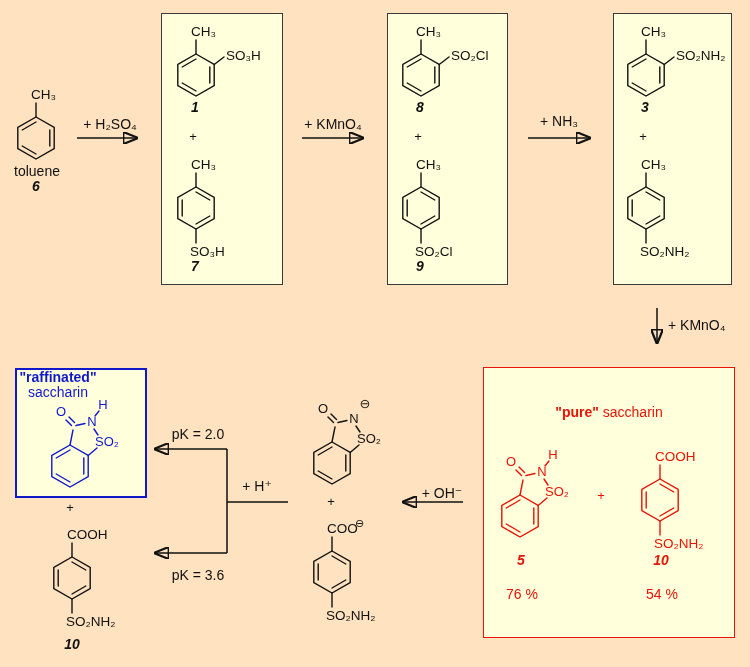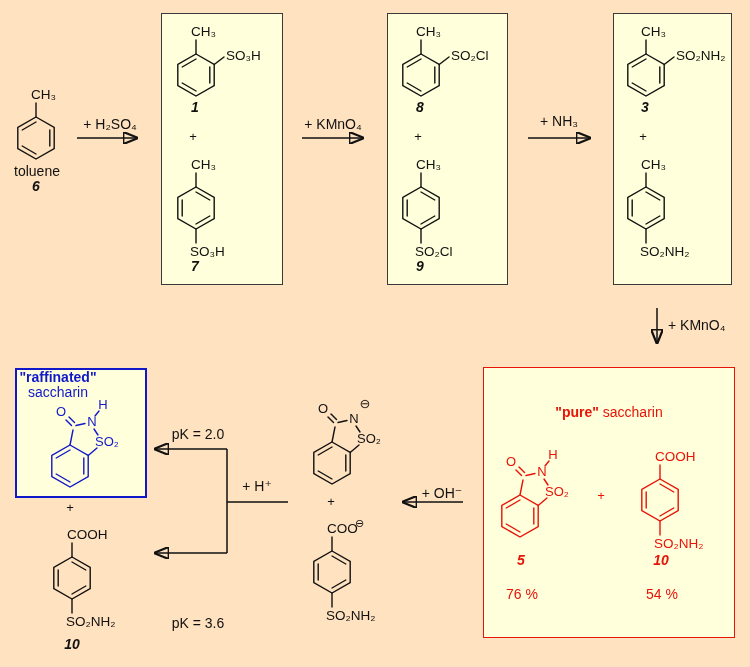--- a/index.html
+++ b/index.html
@@ -207,21 +207,21 @@
     <polygon points="50,34 68.2,44.5 68.2,65.5 50,76 31.8,65.5 31.8,44.5"></polygon>
     <line x1="50" y1="39" x2="63.8" y2="47"></line>
     <line x1="63.8" y1="63" x2="50" y2="71"></line>
     <line x1="36.2" y1="63" x2="36.2" y2="47"></line>
     <line x1="50" y1="76" x2="50" y2="90"></line>
     <text x="44" y="103">SO₂NH₂</text>
   </svg>
 
   <div class="lbl" style="left:257px; top:479px;">+ H⁺</div>
   <div class="lbl" style="left:198px; top:427px;">pK = 2.0</div>
-  <div class="lbl" style="left:198px; top:568px;margin-top:48px;">pK = 3.6</div>
+  <div class="lbl" style="left:198px; top:568px;">pK = 3.6</div>
 
   <div class="lbl blue-text title" style="left:58px; top:370px; text-align:center;">
     <div><b>"raffinated"</b></div>
     <div>saccharin</div>
   </div>
   <svg class="mol c-blue" style="left:40px; top:396px;" width="100" height="100" viewBox="0 0 100 100">
     <text class="atom" x="21" y="20" text-anchor="middle">O</text>
     <line x1="31.5" y1="29.5" x2="26" y2="24"></line>
     <line x1="34.5" y1="26.5" x2="29" y2="21"></line>
     <line x1="30" y1="49" x2="33" y2="34"></line>

